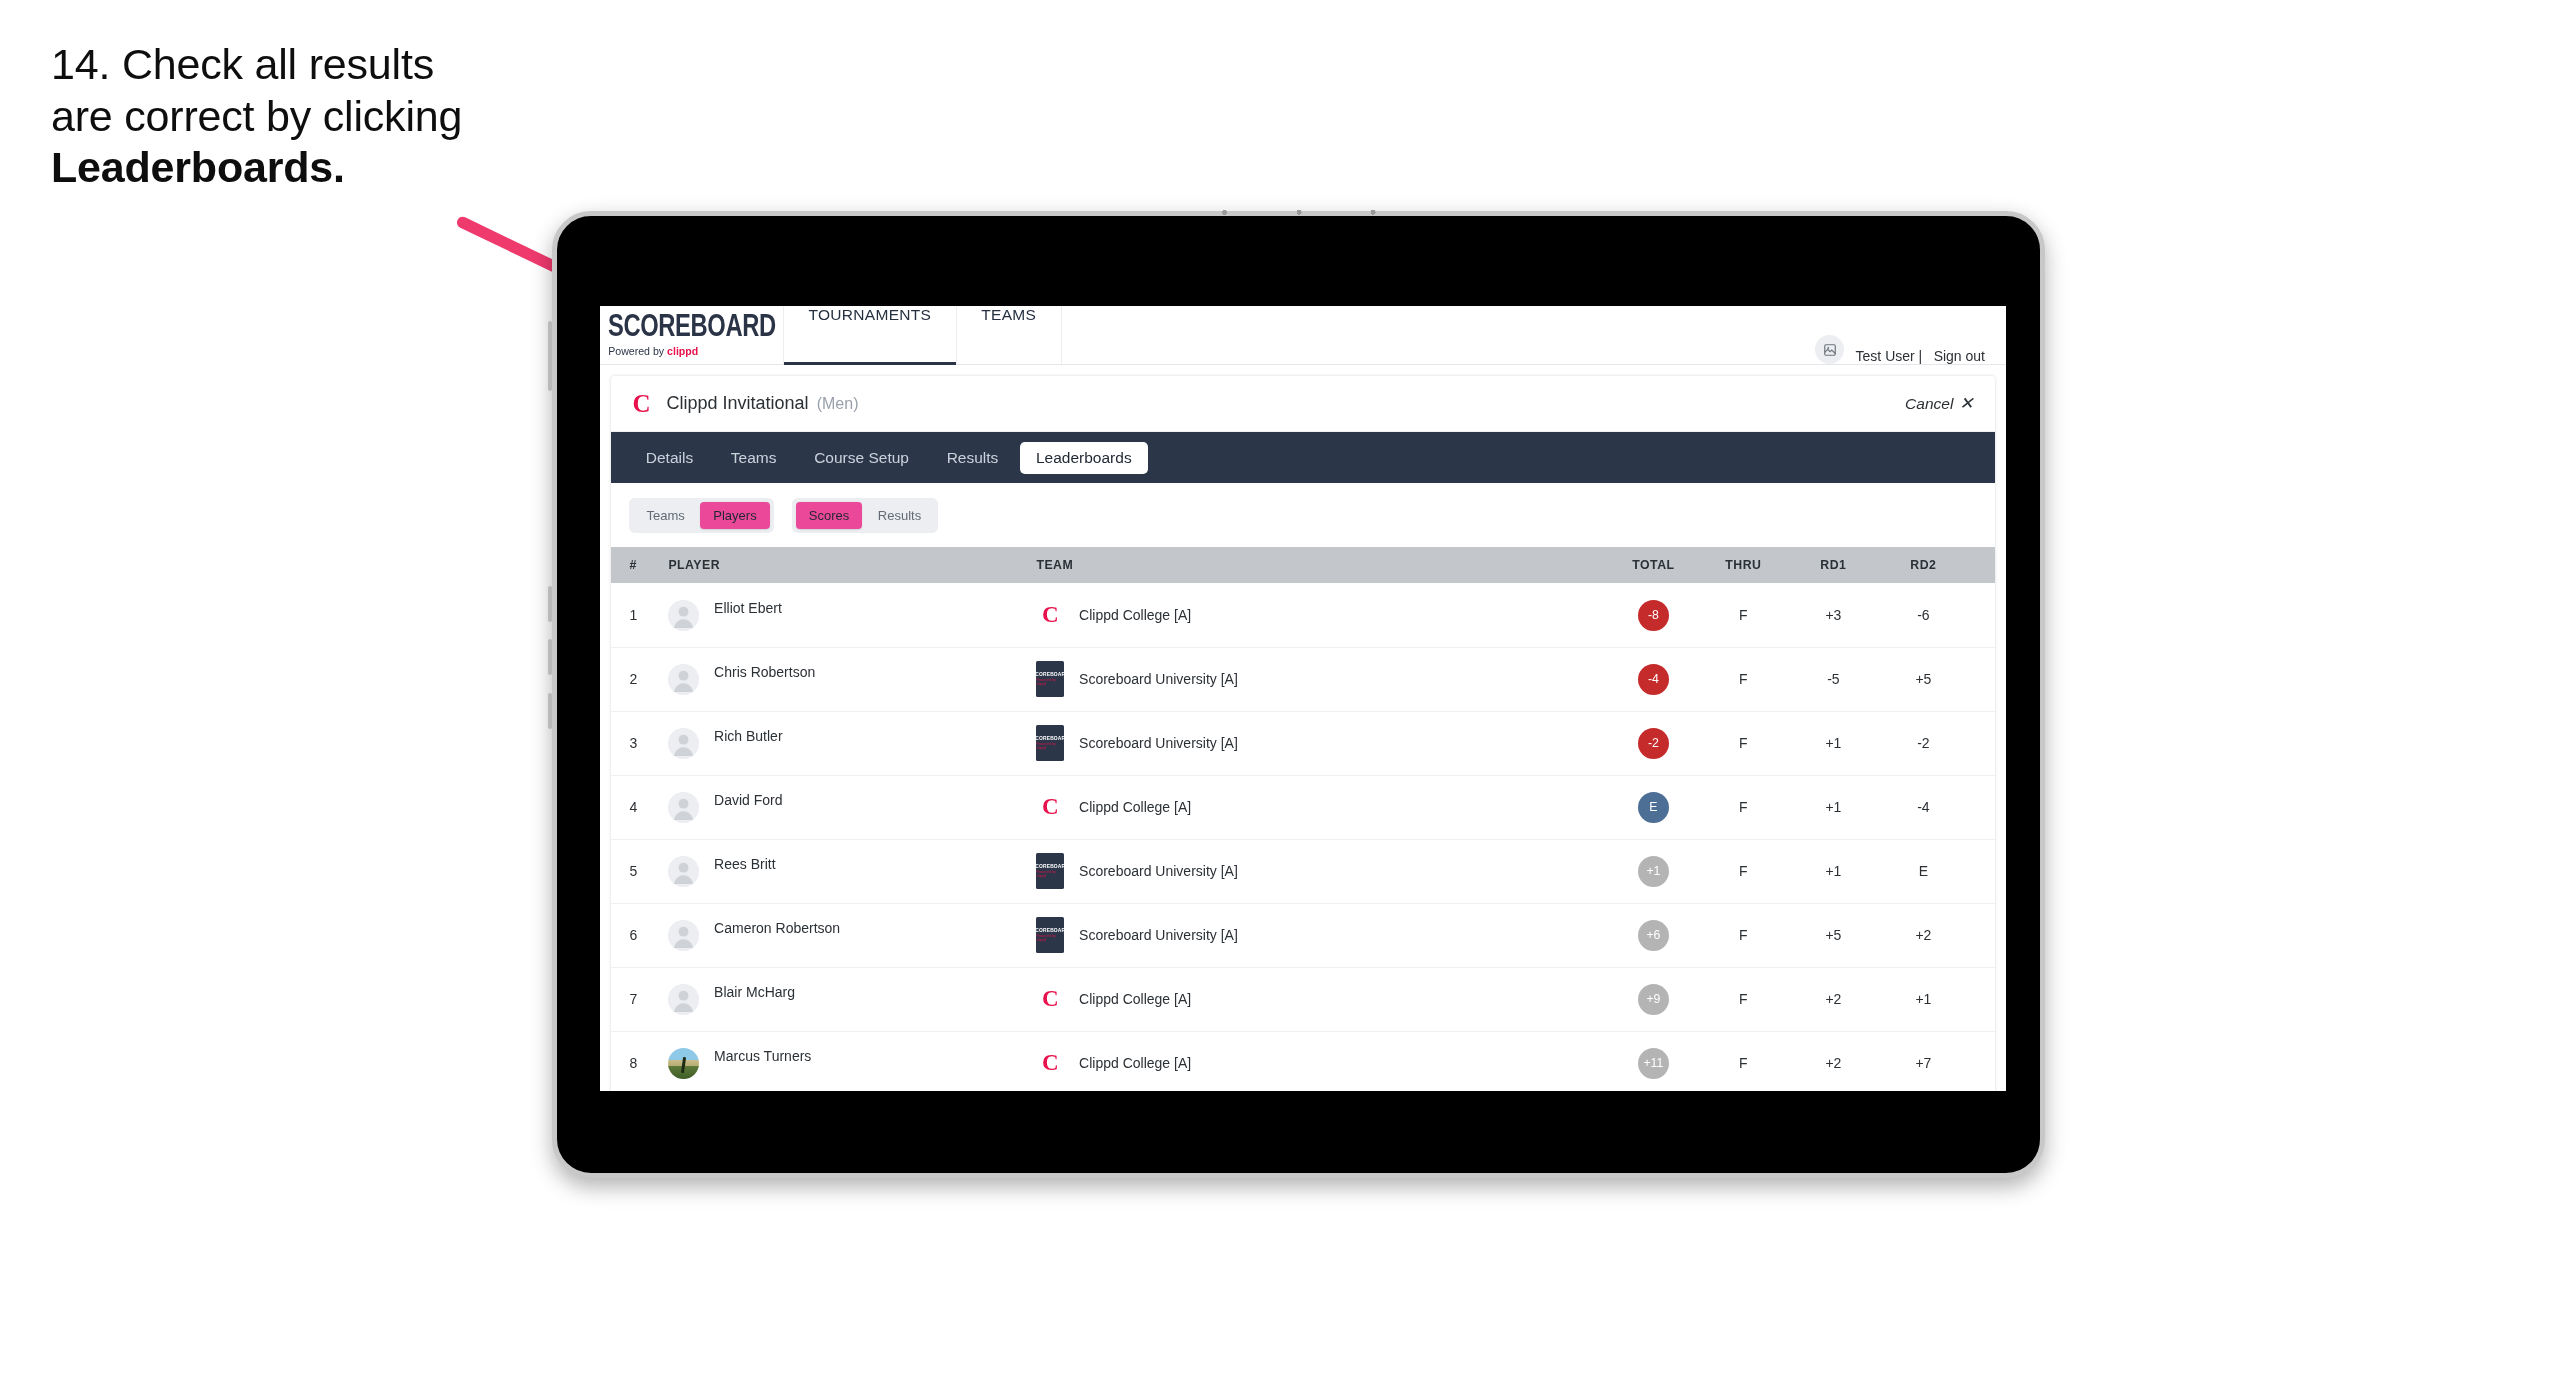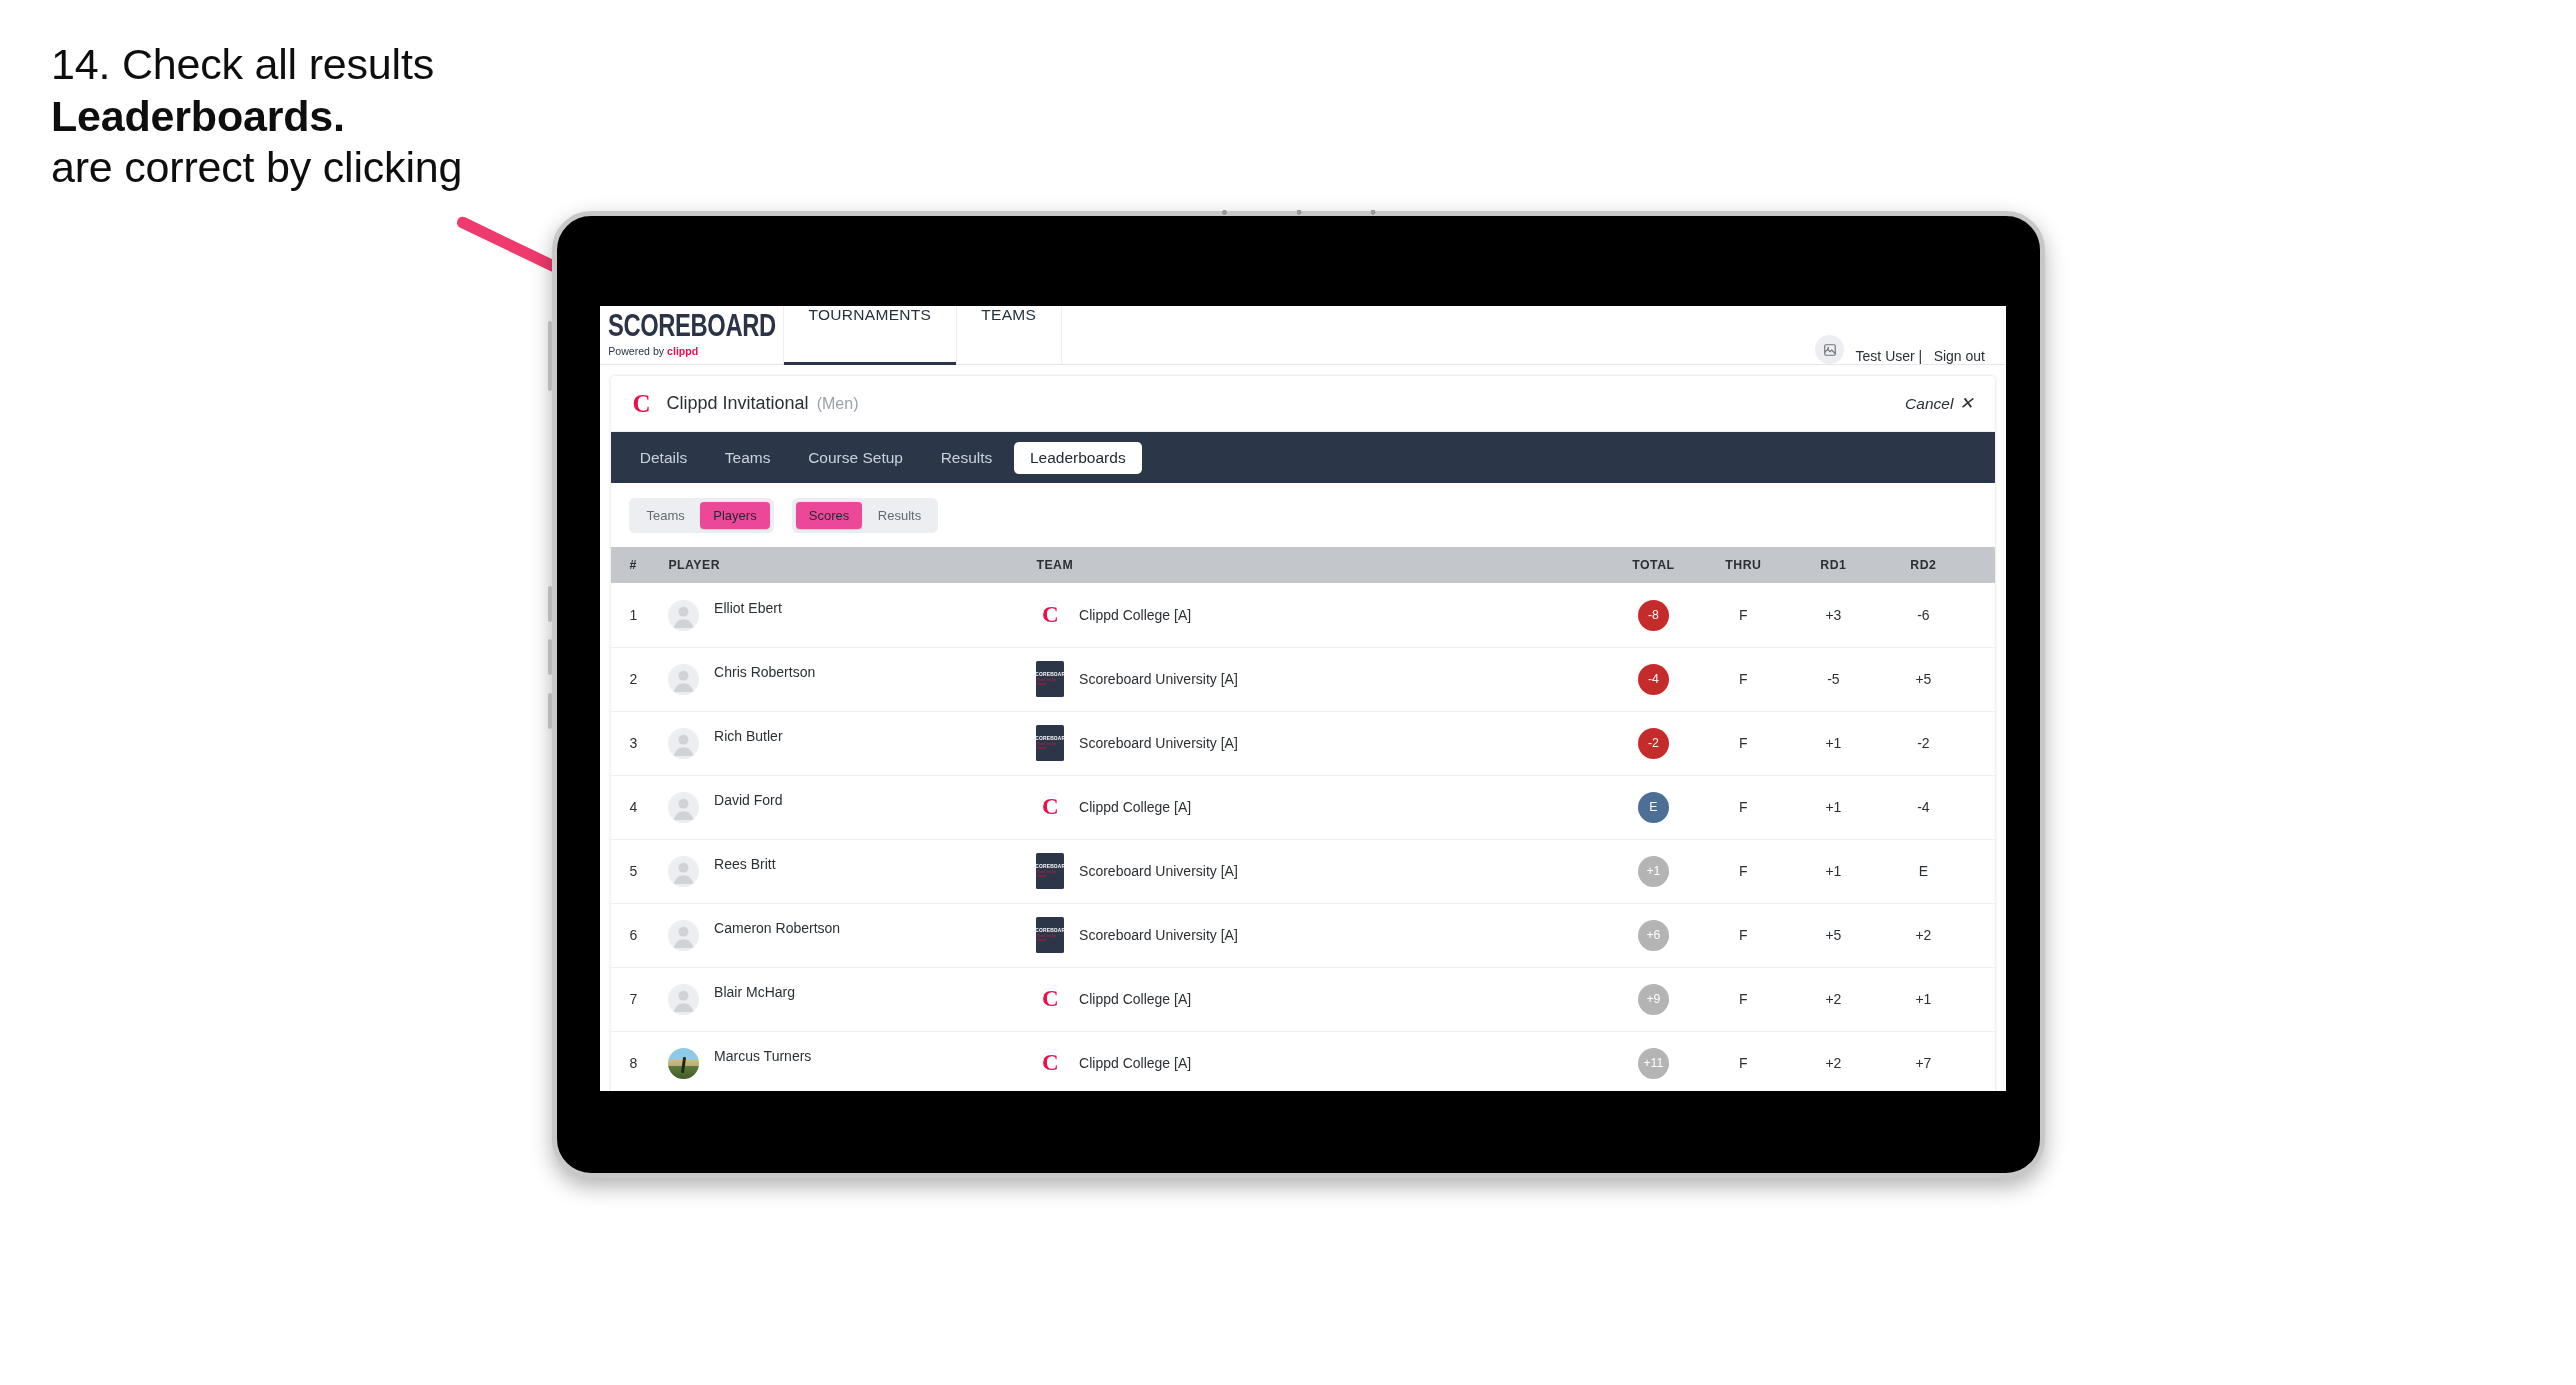--- a/index.html
+++ b/index.html
@@ -115,21 +115,21 @@
     font-family:"Liberation Serif", serif;
   }
   .tourn-title { font-size:18px; color:#2b3035; }
   .tourn-gender { font-size:16px; color:#9aa1ab; margin-left:8.2px;text-align:right; }
   .cancel-wrap { margin-left:auto; display:flex; align-items:center; gap:6px; cursor:pointer;font-style:italic; }
   .cancel-wrap .ctext { font-size:15.5px; color:#2b3035; }
   .cancel-wrap .cx { font-size:17px; color:#2b3035; line-height:1; }
 
   
   .tabstrip {
-    height: 51px; background:#2b3749; display:flex; align-items:center; padding: 0 12px; gap: 4.9px;
+    height: 51px; background:#2b3749; display:flex; align-items:center; padding: 0 18px; gap: 4.9px;
   }
   .tab {
     font-size: 15.5px; color:#cbd2dc; padding: 7.4px 16.4px; border-radius:4.9px; cursor:pointer;
   }
   .tab.active { background:#ffffff; color:#1f2733; font-weight:400; }
 
   
   .toggles { display:flex; align-items:center; gap: 18px; padding: 14.7px 18px; background:#fff; }
   .tgroup { background:#eceef1; border-radius:5.7px; padding:4.1px; display:flex; gap:2.5px; }
   .tbtn {
@@ -187,22 +187,22 @@
   .badge.over  { background:#b4b4b4; }
   td.c { text-align:center; color:#2b3035; font-size:14px; }
 </style>
 </head>
 <body>
 
 <div class="stage">
 
   <div class="caption">
     <span class="line">14. Check all results</span>
+    <span class="line">are correct by clicking</span>
     <span class="line bold">Leaderboards.</span>
-    <span class="line">are correct by clicking</span>
   </div>
 
   <svg class="arrow-svg" viewBox="0 0 3151 1695">
     <line x1="566" y1="272" x2="1140" y2="548" stroke="#ef3a6e" stroke-width="14" stroke-linecap="round"></line>
     <polygon points="1104,512 1184,572 1098,588" fill="#ef3a6e"></polygon>
   </svg>
 
   <div class="tablet">
     <div class="btn-side b1"></div>
     <div class="btn-side b2"></div>

